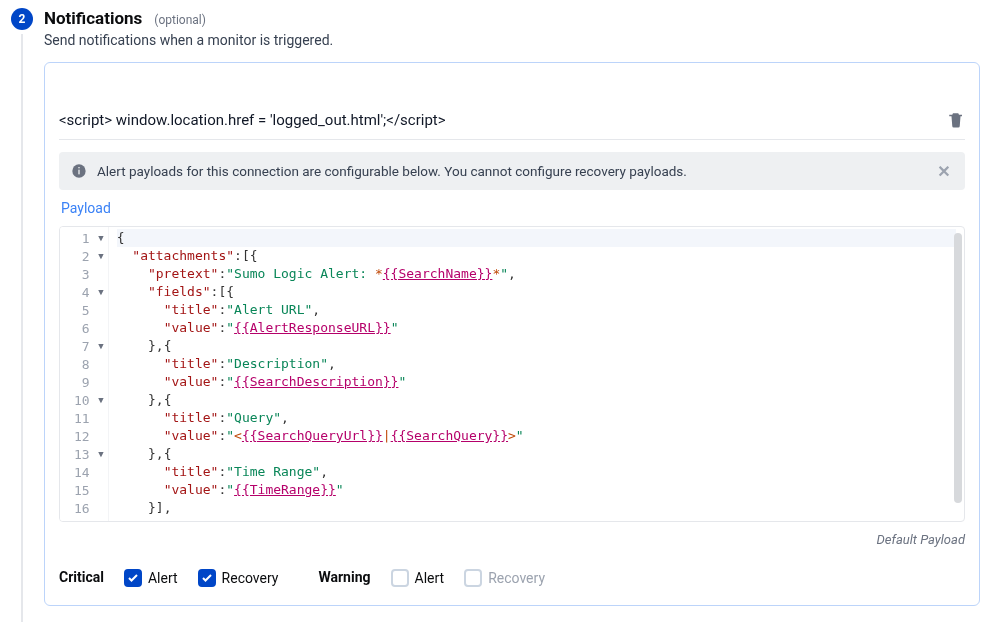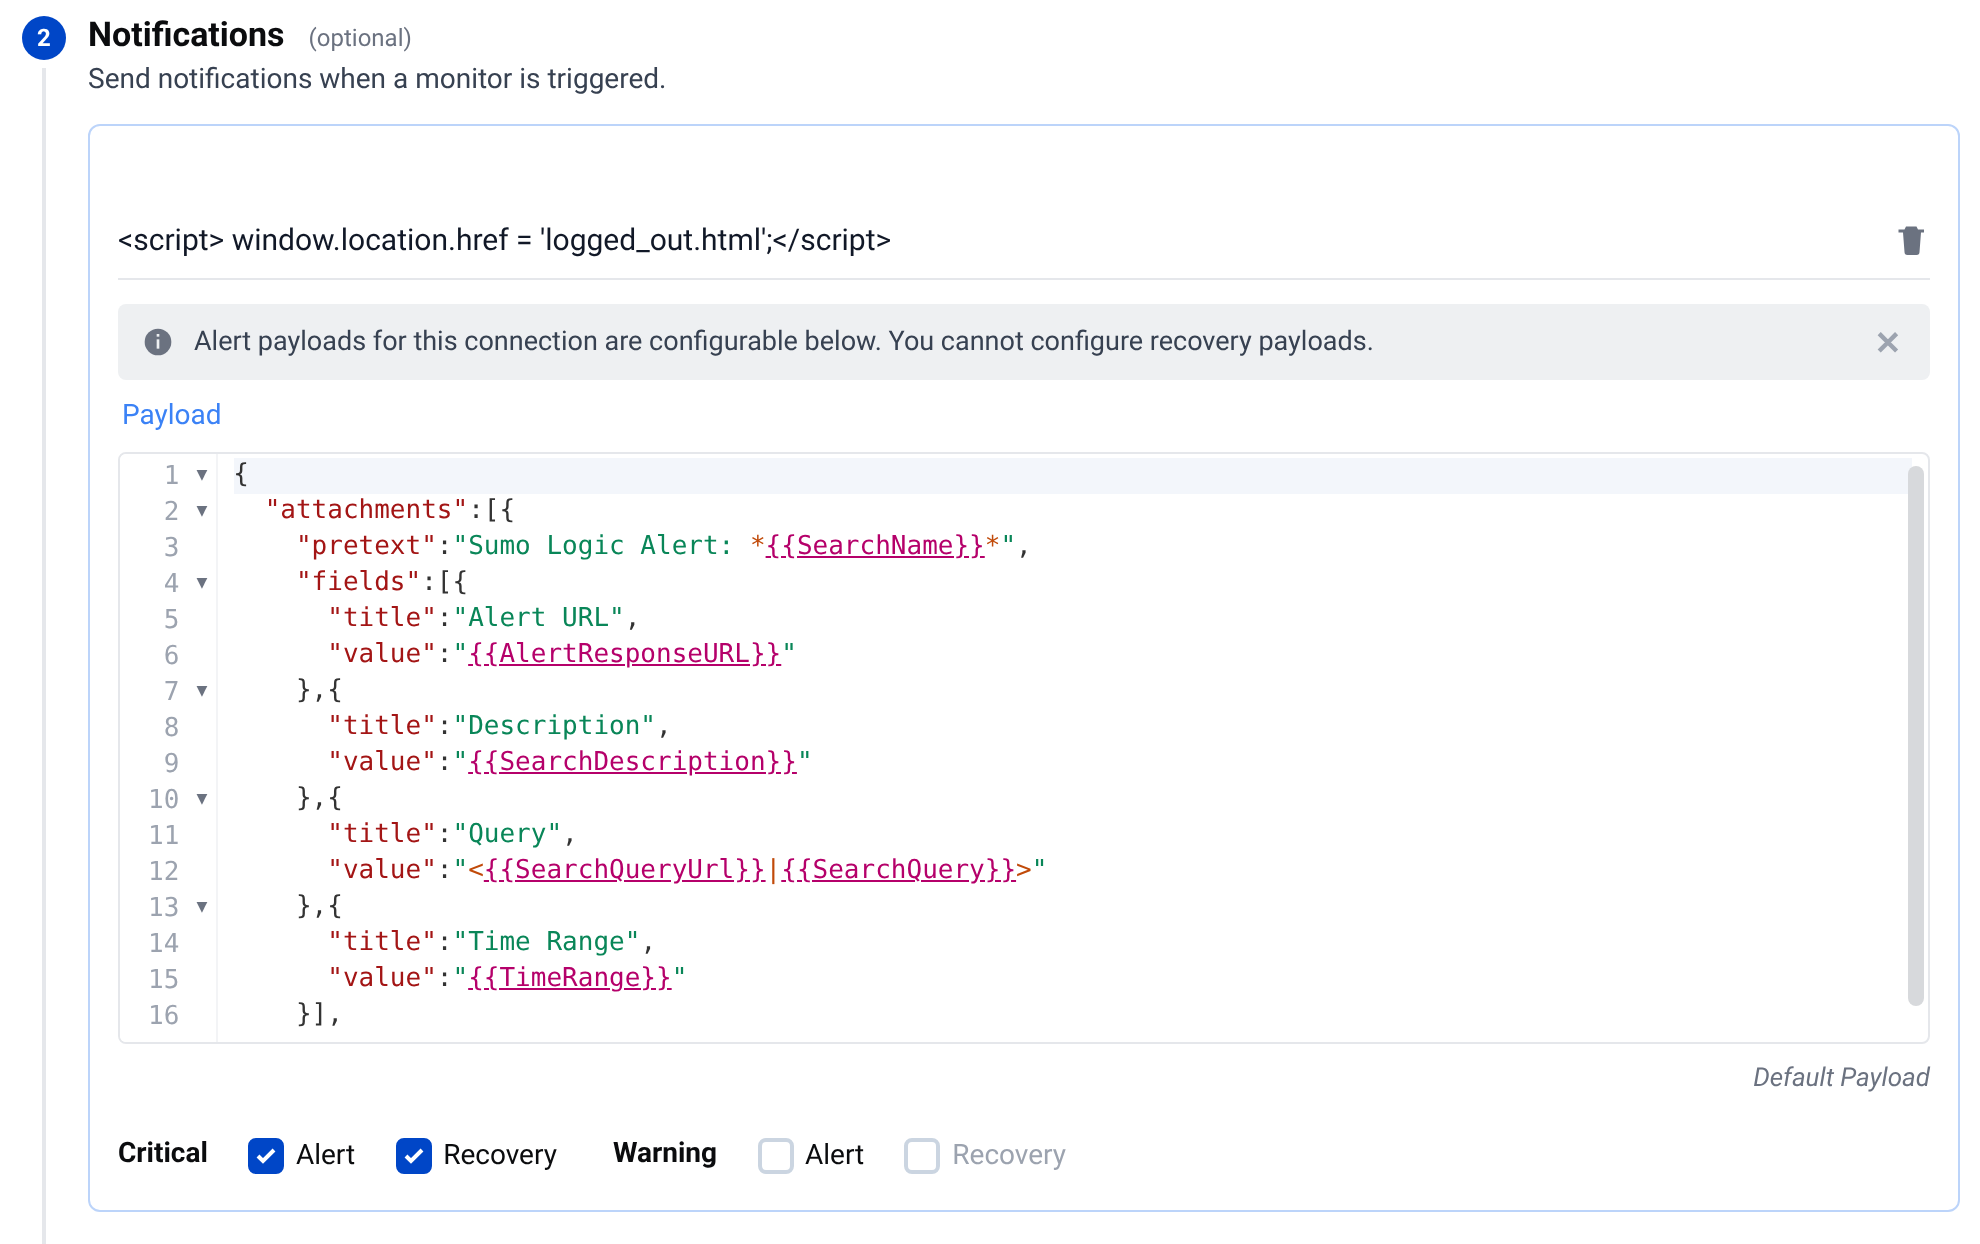--- a/index.html
+++ b/index.html
@@ -351,21 +351,21 @@
 
           <label class="chk">
             <span class="chk-box checked">
               <svg viewBox="0 0 24 24" fill="none" stroke="#fff" stroke-width="4">
                   <polyline points="4 12 9 17 20 6"></polyline>
                 </svg>
             </span>
             <span class="chk-text">Recovery</span>
           </label>
 
-          <span class="chk-label" style="margin-left:8px">Warning</span>
+          <span class="chk-label" style="margin-left:20px">Warning</span>
 
           <label class="chk">
             <span class="chk-box unchecked"></span>
             <span class="chk-text">Alert</span>
           </label>
 
           <label class="chk">
             <span class="chk-box unchecked"></span>
             <span class="chk-text muted">Recovery</span>
           </label>

